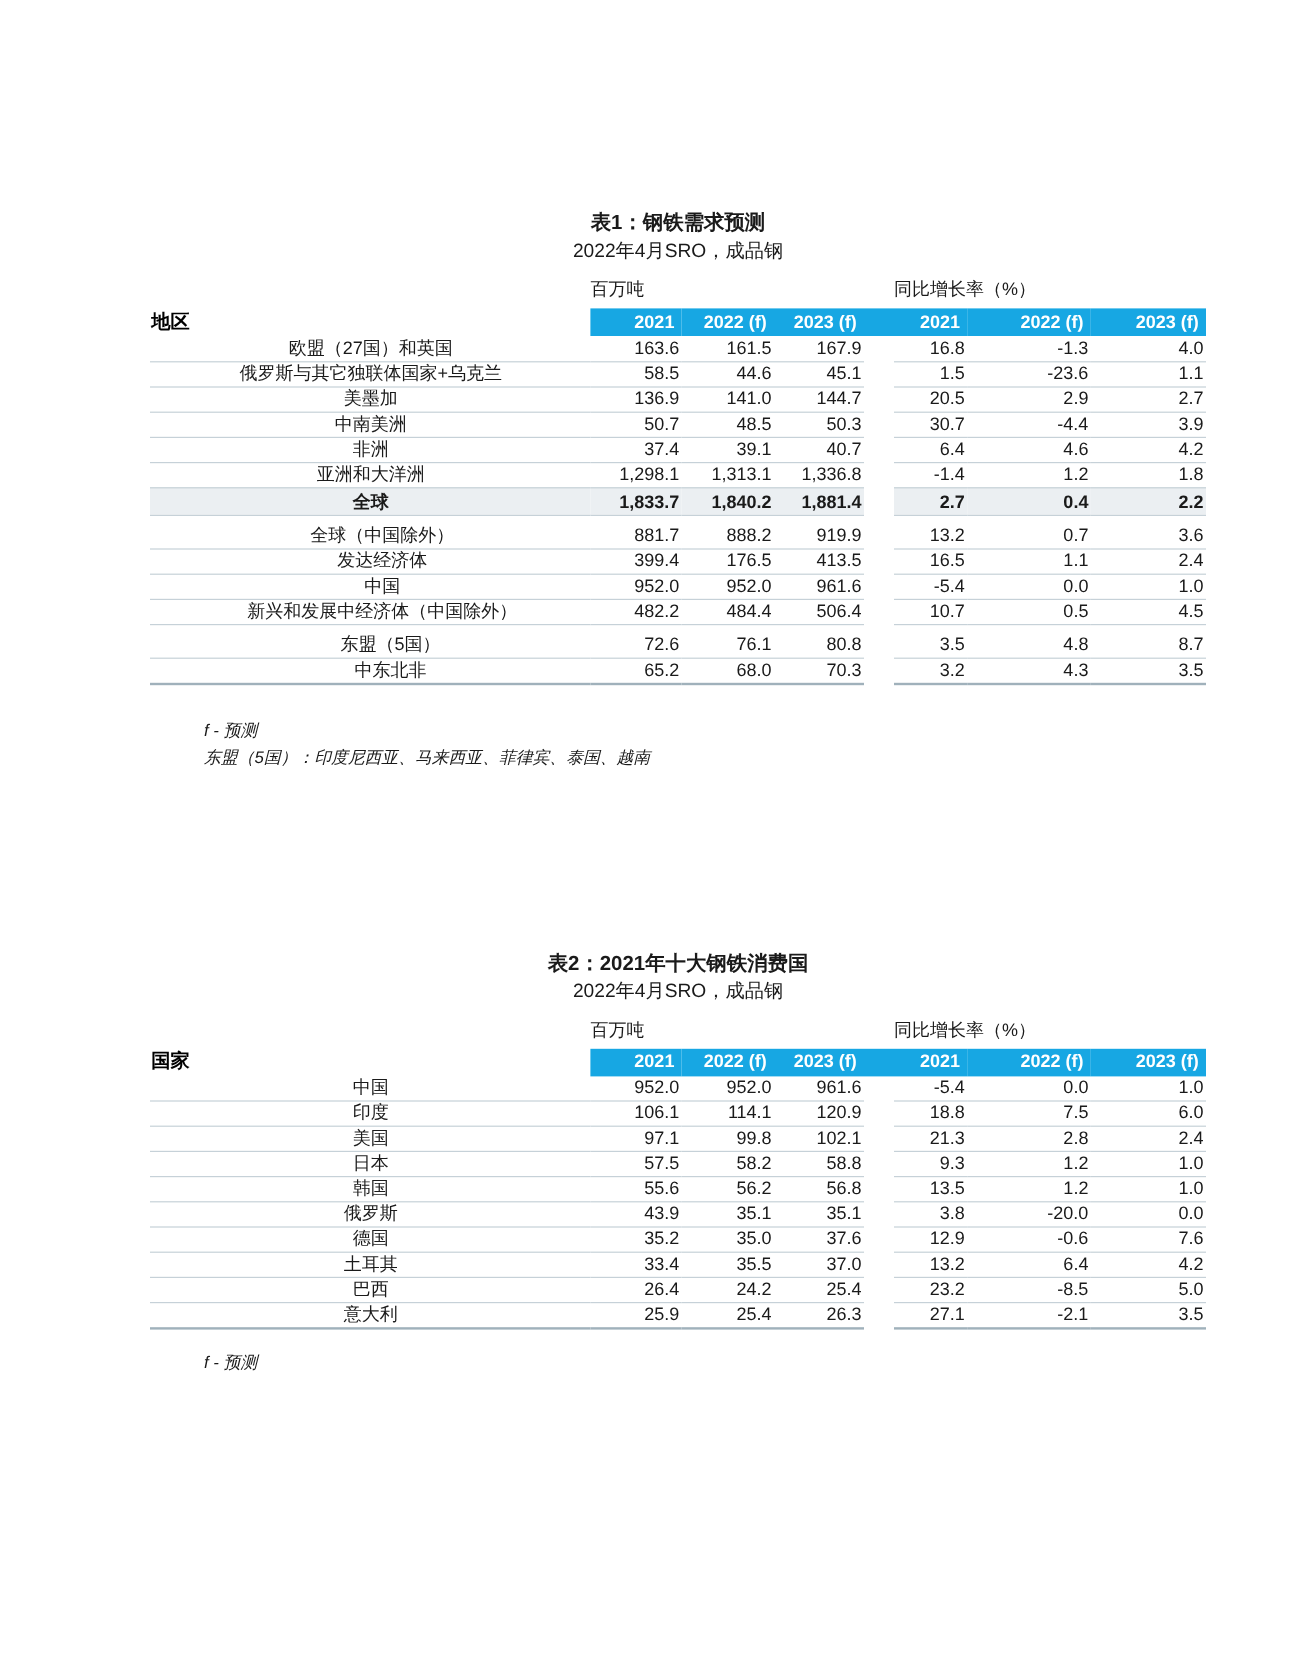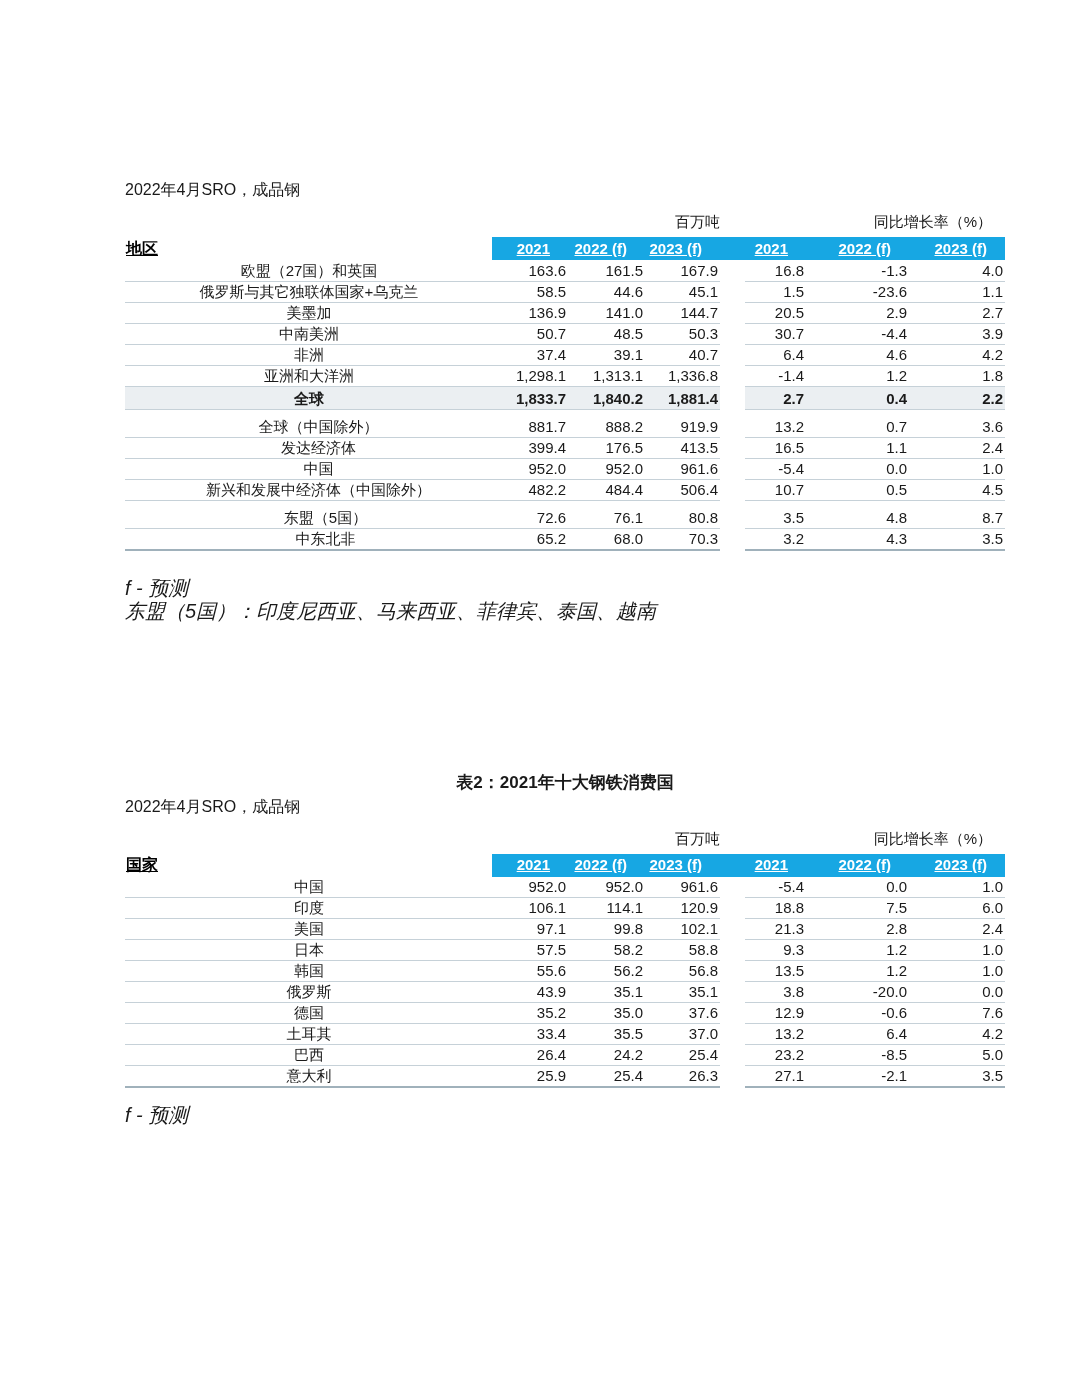--- a/index.html
+++ b/index.html
@@ -12,62 +12,63 @@
   *{box-sizing:border-box;}
   html,body{margin:0;padding:0;}
   body{
     width:1080px;height:1398px;background:#ffffff;overflow:hidden;
     font-family:"Liberation Sans","DejaVu Sans",sans-serif;color:var(--ink);
   }
   .table-block{width:880px;margin-left:125px;}
   #t1-block{padding-top:176px;}
   #t2-block{margin-top:150px;}
   .tbl-title{font-size:17px;font-weight:bold;text-align:center;line-height:20px;}
-  .tbl-subtitle{font-size:16px;line-height:22px;margin-top:3px;}
+  .tbl-subtitle{font-size:16px;text-align:center;line-height:22px;margin-top:3px;}
   table{border-collapse:collapse;table-layout:fixed;width:880px;margin-top:10px;}
   col.c-label{width:367px;}
   col.c-n1{width:76px;}
   col.c-n2{width:77px;}
   col.c-n3{width:75px;}
   col.c-gap{width:25px;}
   col.c-n4{width:61px;}
   col.c-n5{width:103px;}
   col.c-n6{width:96px;}
   td,th{padding:0;font-size:15px;line-height:20px;vertical-align:bottom;font-weight:normal;}
-  .group-row td{height:26px;padding-bottom:5px;text-align:right;}
+  .group-row td{height:26px;padding-bottom:5px;text-align:left;}
   .group-row .g2{padding-right:13px;}
   .head-row th{
     background:var(--blue);color:#ffffff;font-weight:bold;text-align:right;
-    height:23px;vertical-align:middle;padding-right:18px;text-decoration:underline;
+    height:23px;vertical-align:middle;padding-right:6px;
   }
   .head-row th.row-head{
     background:#ffffff;color:#000000;text-align:left;padding-left:1px;font-size:16px;
   }
   .data-row td{height:21px;border-bottom:1px solid var(--line);}
   .data-row td.num{text-align:right;padding-right:2px;}
   .data-row td.lbl{padding-left:1px;text-align:center;}
   .data-row td.gapcell{border-bottom:none;}
   .data-row.ind1 td.lbl{padding-left:20px;}
   .data-row.ind2 td.lbl{padding-left:34px;}
   .data-row.total td{font-weight:bold;background:var(--total-bg);height:23px;}
   .data-row.total td.gapcell{background:#ffffff;}
   .data-row.padtop td{padding-top:7px;}
   .data-row.last td{border-bottom:2px solid var(--strong-line);}
   .data-row.last td.gapcell{border-bottom:none;}
   .spacer-row td{height:7px;border:none;}
   .footnotes{margin-top:26px;}
-  .footnote{font-style:italic;font-size:20px;line-height:23px;}
+  .footnote{font-style:italic;font-size:14px;line-height:23px;margin-left:45px;}
   #t2-block .footnotes{margin-top:16px;}
 </style>
 </head>
 <body>
 
 <div>
 
   <section class="table-block" id="t1-block">
+    <div class="tbl-title">表1：钢铁需求预测</div>
     <div class="tbl-subtitle">2022年4月SRO，成品钢</div>
     <table>
       <colgroup>
         <col class="c-label">
           <col class="c-n1">
           <col class="c-n2">
           <col class="c-n3">
         <col class="c-gap">
           <col class="c-n4">
           <col class="c-n5">

